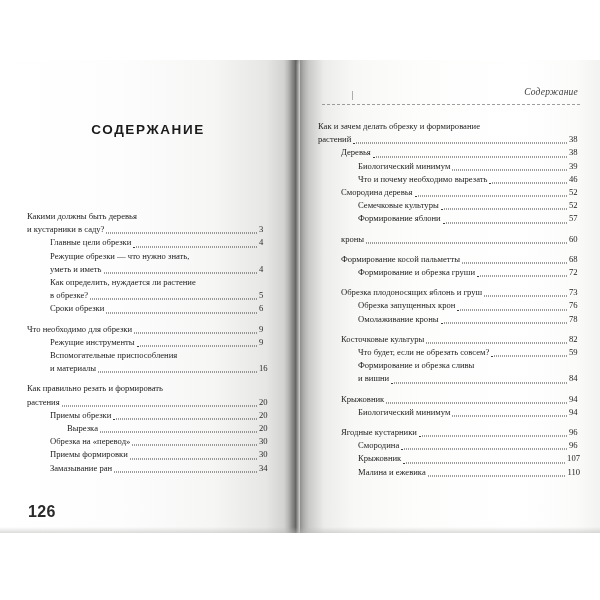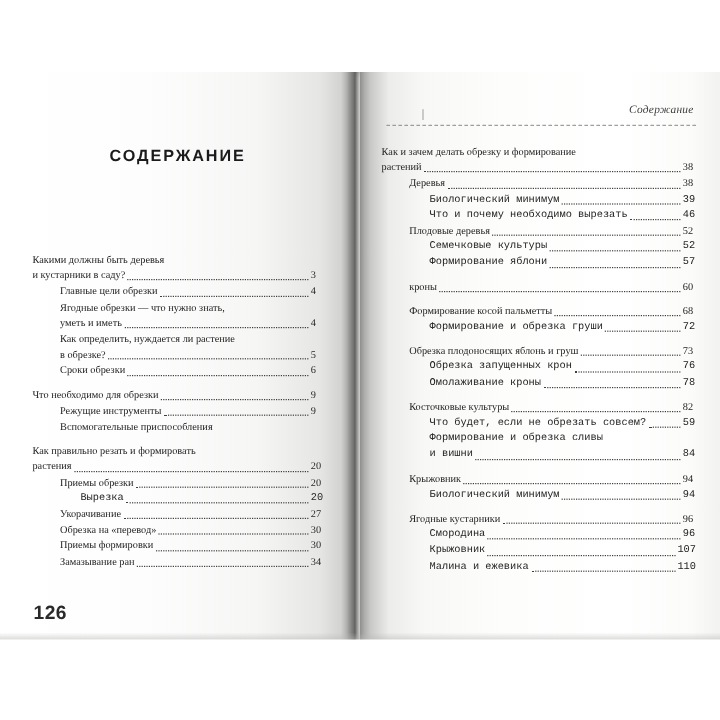--- a/index.html
+++ b/index.html
@@ -93,21 +93,21 @@
     flex:1 1 auto;min-width:4px;
     border-bottom:1px dotted #2a2a2a;
     transform:translateY(-2.5px);
     height:7px;opacity:.9;
   }
   .row .num{flex:0 0 auto;padding-left:2px;min-width:11px;}
   .row.nonum .dots{border-bottom:none;}
 
   .lvl0{margin-left:0;}
   .lvl1{margin-left:23px;}
-  .lvl2{margin-left:40px;font-family:Liberation Mono, monospace;}
+  .lvl2{margin-left:40px;}
 
   
   .page-left .toc .row{color:#232323;}
   .page-left .toc .row .num{color:#2a2a2a;}
   .blurry{filter:blur(.32px);}
   .blurry-soft{filter:blur(.18px);}
 </style>
 </head>
 <body>
 
@@ -129,21 +129,21 @@
               <span class="txt">и кустарники в саду?</span>
               <span class="dots"></span>
               <span class="num">3</span>
             </div>
             <div class="row lvl1">
               <span class="txt">Главные цели обрезки</span>
               <span class="dots"></span>
               <span class="num">4</span>
             </div>
             <div class="row lvl1 nonum">
-              <span class="txt">Ягодные обрезки — что нужно знать,</span>
+              <span class="txt">Режущие обрезки — что нужно знать,</span>
               <span class="dots"></span>
             </div>
             <div class="row lvl1">
               <span class="txt">уметь и иметь</span>
               <span class="dots"></span>
               <span class="num">4</span>
             </div>
             <div class="row lvl1 nonum">
               <span class="txt">Как определить, нуждается ли растение</span>
               <span class="dots"></span>
@@ -167,45 +167,45 @@
             </div>
             <div class="row lvl1">
               <span class="txt">Режущие инструменты</span>
               <span class="dots"></span>
               <span class="num">9</span>
             </div>
             <div class="row lvl1 nonum">
               <span class="txt">Вспомогательные приспособления</span>
               <span class="dots"></span>
             </div>
+            <div class="row lvl1">
+              <span class="txt">и материалы</span>
+              <span class="dots"></span>
+              <span class="num">16</span>
+            </div>
           </div>
           <div class="grp">
             <div class="row lvl0 nonum">
               <span class="txt">Как правильно резать и формировать</span>
               <span class="dots"></span>
             </div>
             <div class="row lvl0">
               <span class="txt">растения</span>
               <span class="dots"></span>
               <span class="num">20</span>
             </div>
             <div class="row lvl1">
               <span class="txt">Приемы обрезки</span>
               <span class="dots"></span>
               <span class="num">20</span>
             </div>
             <div class="row lvl2">
               <span class="txt">Вырезка</span>
               <span class="dots"></span>
               <span class="num">20</span>
-            </div>
-            <div class="row lvl1">
-              <span class="txt">Укорачивание</span>
-              <span class="dots"></span>
-              <span class="num">27</span>
             </div>
             <div class="row lvl1">
               <span class="txt">Обрезка на «перевод»</span>
               <span class="dots"></span>
               <span class="num">30</span>
             </div>
             <div class="row lvl1">
               <span class="txt">Приемы формировки</span>
               <span class="dots"></span>
               <span class="num">30</span>
@@ -246,21 +246,21 @@
               <span class="txt">Биологический минимум</span>
               <span class="dots"></span>
               <span class="num">39</span>
             </div>
             <div class="row lvl2">
               <span class="txt">Что и почему необходимо вырезать</span>
               <span class="dots"></span>
               <span class="num">46</span>
             </div>
             <div class="row lvl1">
-              <span class="txt">Плодовые деревья</span>
+              <span class="txt">Смородина деревья</span>
               <span class="dots"></span>
               <span class="num">52</span>
             </div>
             <div class="row lvl2">
               <span class="txt">Семечковые культуры</span>
               <span class="dots"></span>
               <span class="num">52</span>
             </div>
             <div class="row lvl2">
               <span class="txt">Формирование яблони</span>

